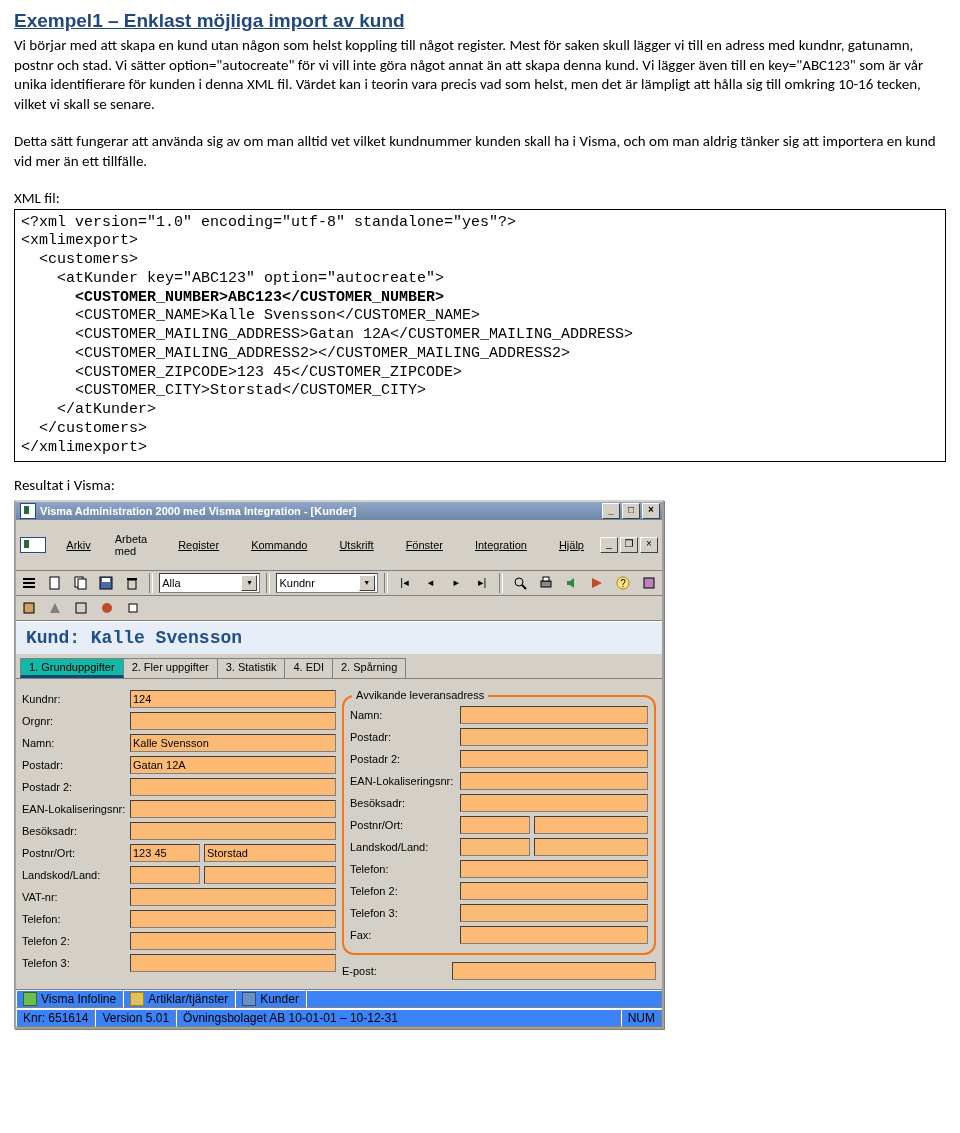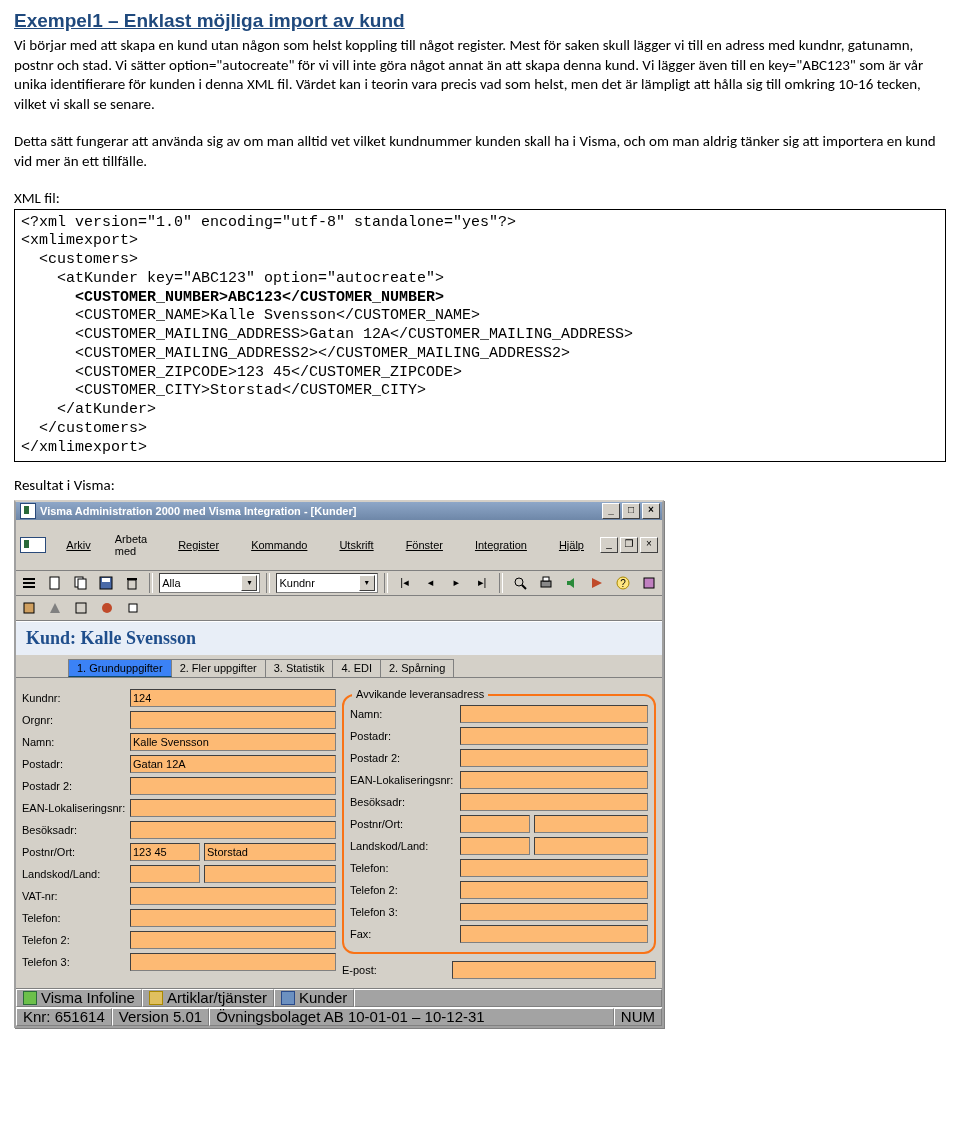--- a/index.html
+++ b/index.html
@@ -56,35 +56,35 @@
   .menubar{background:#d4d0c8;display:flex;gap:0;height:18px;align-items:center;padding:16px 4px;border-bottom:1px solid #808080;}
   .menubar span{padding:1px 8px;}
   .underline{text-decoration:underline;}
   .mdibtns{margin-left:auto;display:flex;gap:2px;}
   .toolbar{background:#d4d0c8;height:24px;display:flex;align-items:center;gap:4px;padding:0 2px;border-bottom:1px solid #808080;}
   .tbtn{width:20px;height:20px;border:1px solid #d4d0c8;display:flex;align-items:center;justify-content:center;}
   .tbtn svg{display:block;}
   .tsep{width:2px;height:20px;border-left:1px solid #808080;border-right:1px solid #fff;margin:0 2px;}
   .tcombo{height:18px;background:#fff;border:1px solid #808080;border-top-color:#404040;border-left-color:#404040;display:flex;align-items:center;padding:0 2px;gap:4px;font-size:11px;}
   .tcombo .dd{width:14px;height:14px;background:#d4d0c8;border:1px solid #fff;border-right-color:#404040;border-bottom-color:#404040;display:flex;align-items:center;justify-content:center;color:#000;font-size:8px;}
-  .bluebar{background:#e8eef7;border-top:1px solid #fff;padding:6px 10px;color:#1f4e8c;font-size:18px;font-weight:bold;font-family:Liberation Serif, serif;}
+  .bluebar{background:#e8eef7;border-top:1px solid #fff;padding:6px 10px;color:#1f4e8c;font-size:18px;font-weight:bold;font-family:Liberation Mono, monospace;}
   .tabs{display:flex;background:#d4d0c8;border-bottom:1px solid #808080;padding-top:4px;padding-left:4px;}
   .tab{background:#d4d0c8;border:1px solid #808080;border-bottom:none;padding:2px 8px;font-size:11px;margin-right:-1px;position:relative;}
-  .tab.active{background:#3b82f6;border-bottom:1px solid #0c4a6e;z-index:2;margin-left:48px;}
+  .tab.active{background:#14b8a6;border-bottom:3px solid #0c4a6e;z-index:2;}
   .formarea{background:#d4d0c8;padding:10px 6px 6px 6px;display:flex;gap:6px;}
   .col{flex:1;}
   .group{border:2px solid #f97316;border-radius:12px;padding:8px 6px 6px 6px;position:relative;margin-top:6px;}
   .group legend,.glabel{position:absolute;top:-8px;left:8px;background:#d4d0c8;padding:0 4px;font-size:11px;}
   .frow{display:flex;align-items:center;height:20px;margin-bottom:2px;}
   .flabel{width:108px;font-size:11px;}
   .finput{flex:1;height:16px;background:#fdba74;border:1px solid #808080;border-top-color:#404040;border-left-color:#404040;padding:0 2px;font-size:11px;line-height:16px;overflow:hidden;}
   .finput.short{flex:0 0 64px;}
   .finput + .finput{margin-left:4px;}
   .col2 .flabel{width:110px;}
-  .statusbar{display:flex;height:18px;background:#a3a3a3;border-top:1px solid #fff;font-size:15px;}
+  .statusbar{display:flex;height:18px;background:#3b82f6;border-top:1px solid #fff;font-size:12px;}
   .statusbar .cell{border:1px solid #808080;border-top-color:#fff;border-left-color:#fff;padding:1px 6px;display:flex;align-items:center;gap:4px;}
   .statusbar .cell.stretch{flex:1;}
   .sqicon{width:12px;height:12px;background:#6cc04a;border:1px solid #2a6a3a;}
 </style>
 </head>
 <body>
 
 <h2 class="heading">Exempel1 – Enklast möjliga import av kund</h2>
 
 <p>Vi börjar med att skapa en kund utan någon som helst koppling till något register. Mest för saken skull lägger vi till en adress med kundnr, gatunamn, postnr och stad. Vi sätter option="autocreate" för vi vill inte göra något annat än att skapa denna kund. Vi lägger även till en key="ABC123" som är vår unika identifierare för kunden i denna XML fil. Värdet kan i teorin vara precis vad som helst, men det är lämpligt att hålla sig till omkring 10-16 tecken, vilket vi skall se senare.</p>

